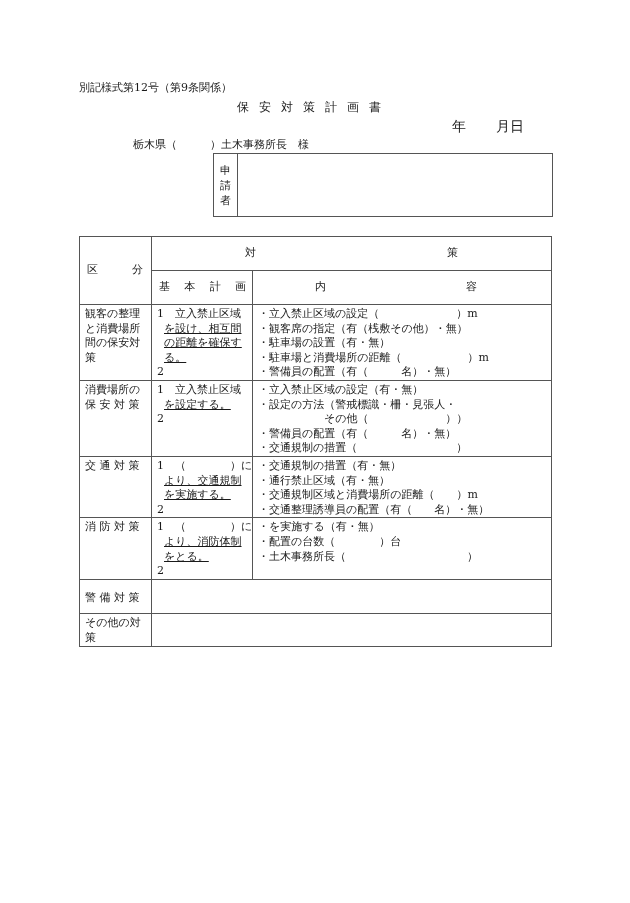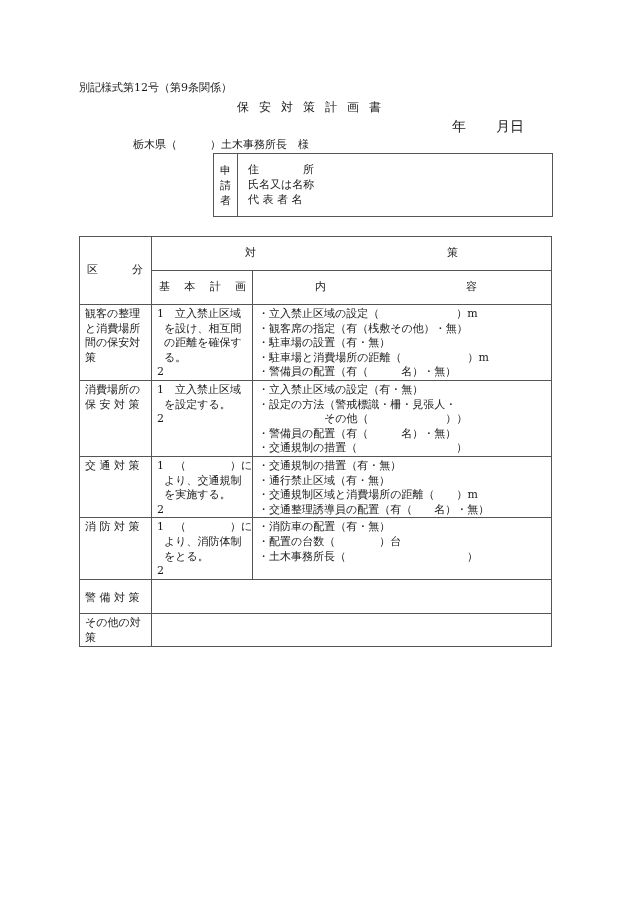--- a/index.html
+++ b/index.html
@@ -22,43 +22,38 @@
   table.main td { border:1px solid #555; vertical-align:top; padding:0; font-size:11px; line-height:14.6px; }
   .c1 { width:72px; }
   .c2 { width:101px; }
   .c3 { width:299px; }
   td.hdr-kubun { vertical-align:middle !important; padding-left:7px !important; }
   .hdr-top { height:33px; vertical-align:middle !important; }
   .hdr-sub { height:33px; vertical-align:middle !important; }
   .spread { display:flex; justify-content:space-between; }
   .cell-pad { padding:2px 4px 0 5px !important;margin-top:12px; }
   .line { white-space:pre; }
-  .indent { padding-left:7px; }
+  .indent { padding-left:7px;text-decoration:underline; }
   .bullet-line { white-space:pre; }
 </style>
 </head>
 <body>
 
 <div class="abs form-no">別記様式第12号（第9条関係）</div>
 <div class="abs title">保安対策計画書</div>
 <div class="abs date">
   <span style="width:44px">年</span><span style="width:44px">月</span><span>日</span>
 </div>
 <div class="abs addressee">栃木県（　　　）土木事務所長　様</div>
 
 <div class="abs applicant">
   <div class="lbl">
     <span>申</span>
     <span>請</span>
     <span>者</span>
-  </div>
-  <div class="fields">
-    <div>住　　　　所</div>
-    <div>氏名又は名称</div>
-    <div>代 表 者 名</div>
   </div>
 </div>
 
 <table class="main">
   <colgroup>
       <col class="c1">
       <col class="c2">
       <col class="c3">
     </colgroup>
   <tbody>
@@ -157,21 +152,21 @@
     <td class="cell-pad">
       <div class="line">消 防 対 策</div>
     </td>
     <td class="cell-pad">
       <div class="line">1　（　　　　）に</div>
       <div class="line indent">より、消防体制</div>
       <div class="line indent">をとる。</div>
       <div class="line">2</div>
     </td>
     <td class="cell-pad">
-      <div class="bullet-line">・消防車の配置（有・無）</div>
+      <div class="bullet-line">・を実施する（有・無）</div>
       <div class="bullet-line">・配置の台数（　　　　）台</div>
       <div class="bullet-line">・土木事務所長（　　　　　　　　　　　）</div>
     </td>
   </tr>
 
   <tr style="height:34px">
     <td class="cell-pad" style="vertical-align:middle">
       <div class="line">警 備 対 策</div>
     </td>
     <td colspan="2"></td>

